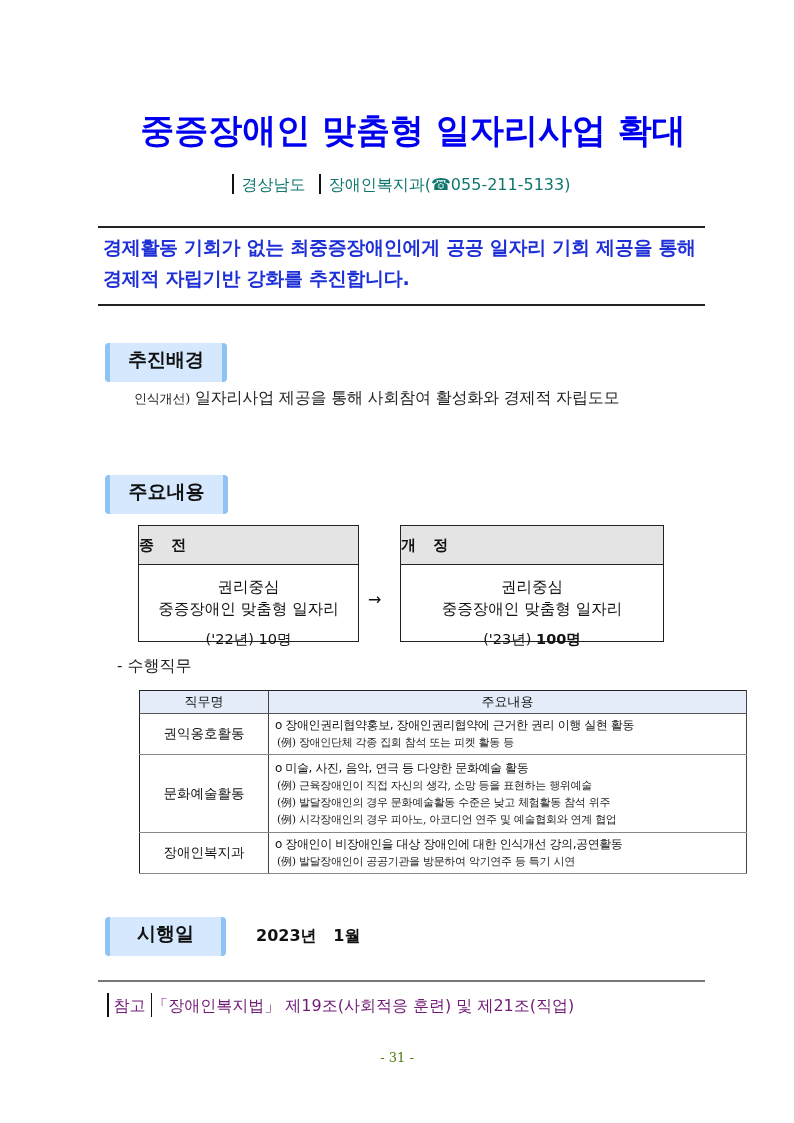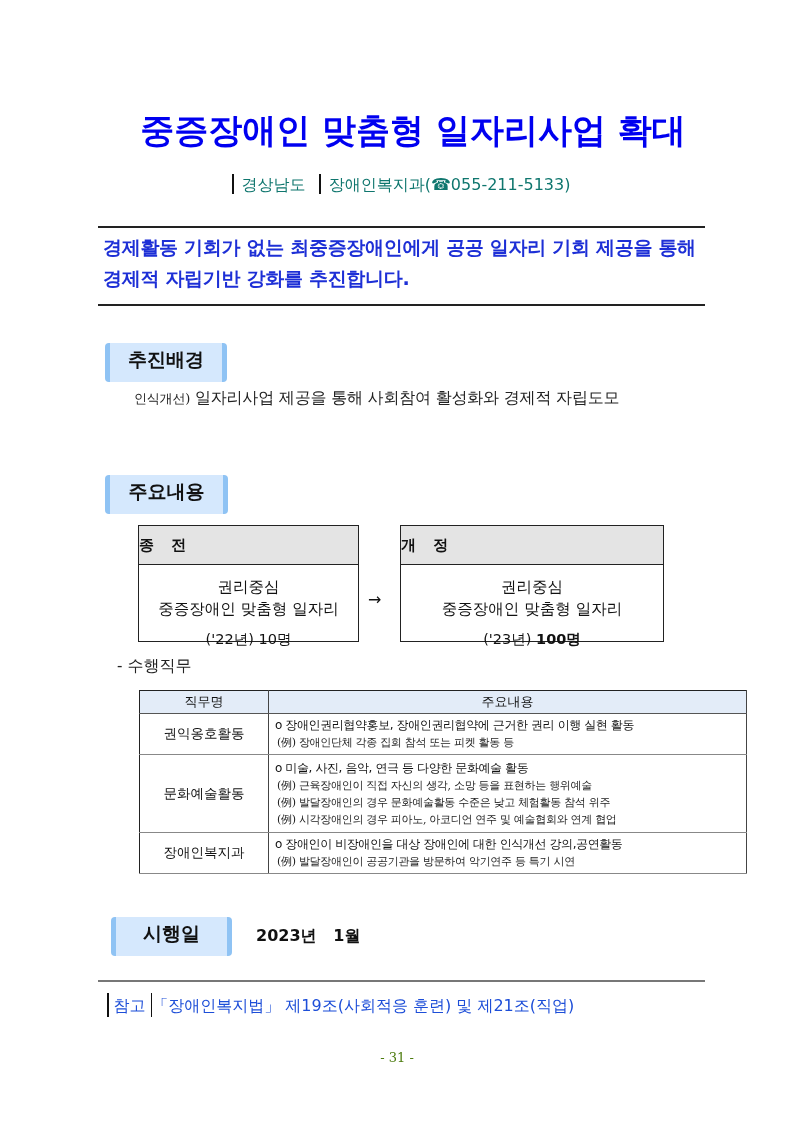--- a/index.html
+++ b/index.html
@@ -40,21 +40,21 @@
                   border-bottom: 1.5px solid #555; border-right: 1px solid #444; padding: 0; }
   table.duty td { border-bottom: 1.5px solid #888; border-right: 1px solid #444; vertical-align: middle; padding: 0; }
   table.duty td.name { text-align: center; font-size: 13.5px; width: 128px; }
   table.duty td.content { padding: 3px 6px 3px 6px; line-height: 17px; }
   .main-line { font-size: 12px; letter-spacing: -0.4px; }
   .ex-line { font-family: "DejaVu Serif", "Liberation Serif", serif; font-size: 11px; color: #222; padding-left: 2px; letter-spacing: -0.3px; }
 
   .date-val { left: 256px; top: 926px; font-size: 16px; font-weight: bold; }
 
   .ref-rule { left: 98px; top: 980px; width: 607px; height: 2px; background: #777; }
-  .ref { left: 107px; top: 993px; font-size: 16px; color: #1d4ed8; }
+  .ref { left: 107px; top: 993px; font-size: 16px; color: #701a75; }
   .ref .vbar { display: inline-block; width: 1.5px; height: 24px; background: #111; vertical-align: -6px; }
 
   .page-num { left: 0; width: 794px; top: 1050px; text-align: center; font-size: 13px; color: #4d7c0f;
               font-family: "DejaVu Serif", "Liberation Serif", serif; }
 </style>
 </head>
 <body>
 
 <div class="abs title">중증장애인 맞춤형 일자리사업 확대</div>
 
@@ -134,21 +134,21 @@
     <tr style="height:41px;">
       <td class="name">장애인복지과</td>
       <td class="content">
         <div class="main-line">o 장애인이 비장애인을 대상 장애인에 대한 인식개선 강의,공연활동</div>
         <div class="ex-line">(例) 발달장애인이 공공기관을 방문하여 악기연주 등 특기 시연</div>
       </td>
     </tr>
   </tbody>
 </table>
 
-<div class="abs badge" style="left:111px; top:917px; width:121px;">시행일</div>
+<div class="abs badge" style="left:105px; top:917px; width:121px;">시행일</div>
 <div class="abs date-val" style="white-space:pre;">2023년   1월</div>
 
 <div class="abs ref-rule"></div>
 <div class="abs ref">
   <span class="vbar"></span>
   <span>참고</span>
   <span class="vbar"></span><span>「장애인복지법」 제19조(사회적응 훈련) 및 제21조(직업)</span>
 </div>
 
 <div class="abs page-num">- 31 -</div>

